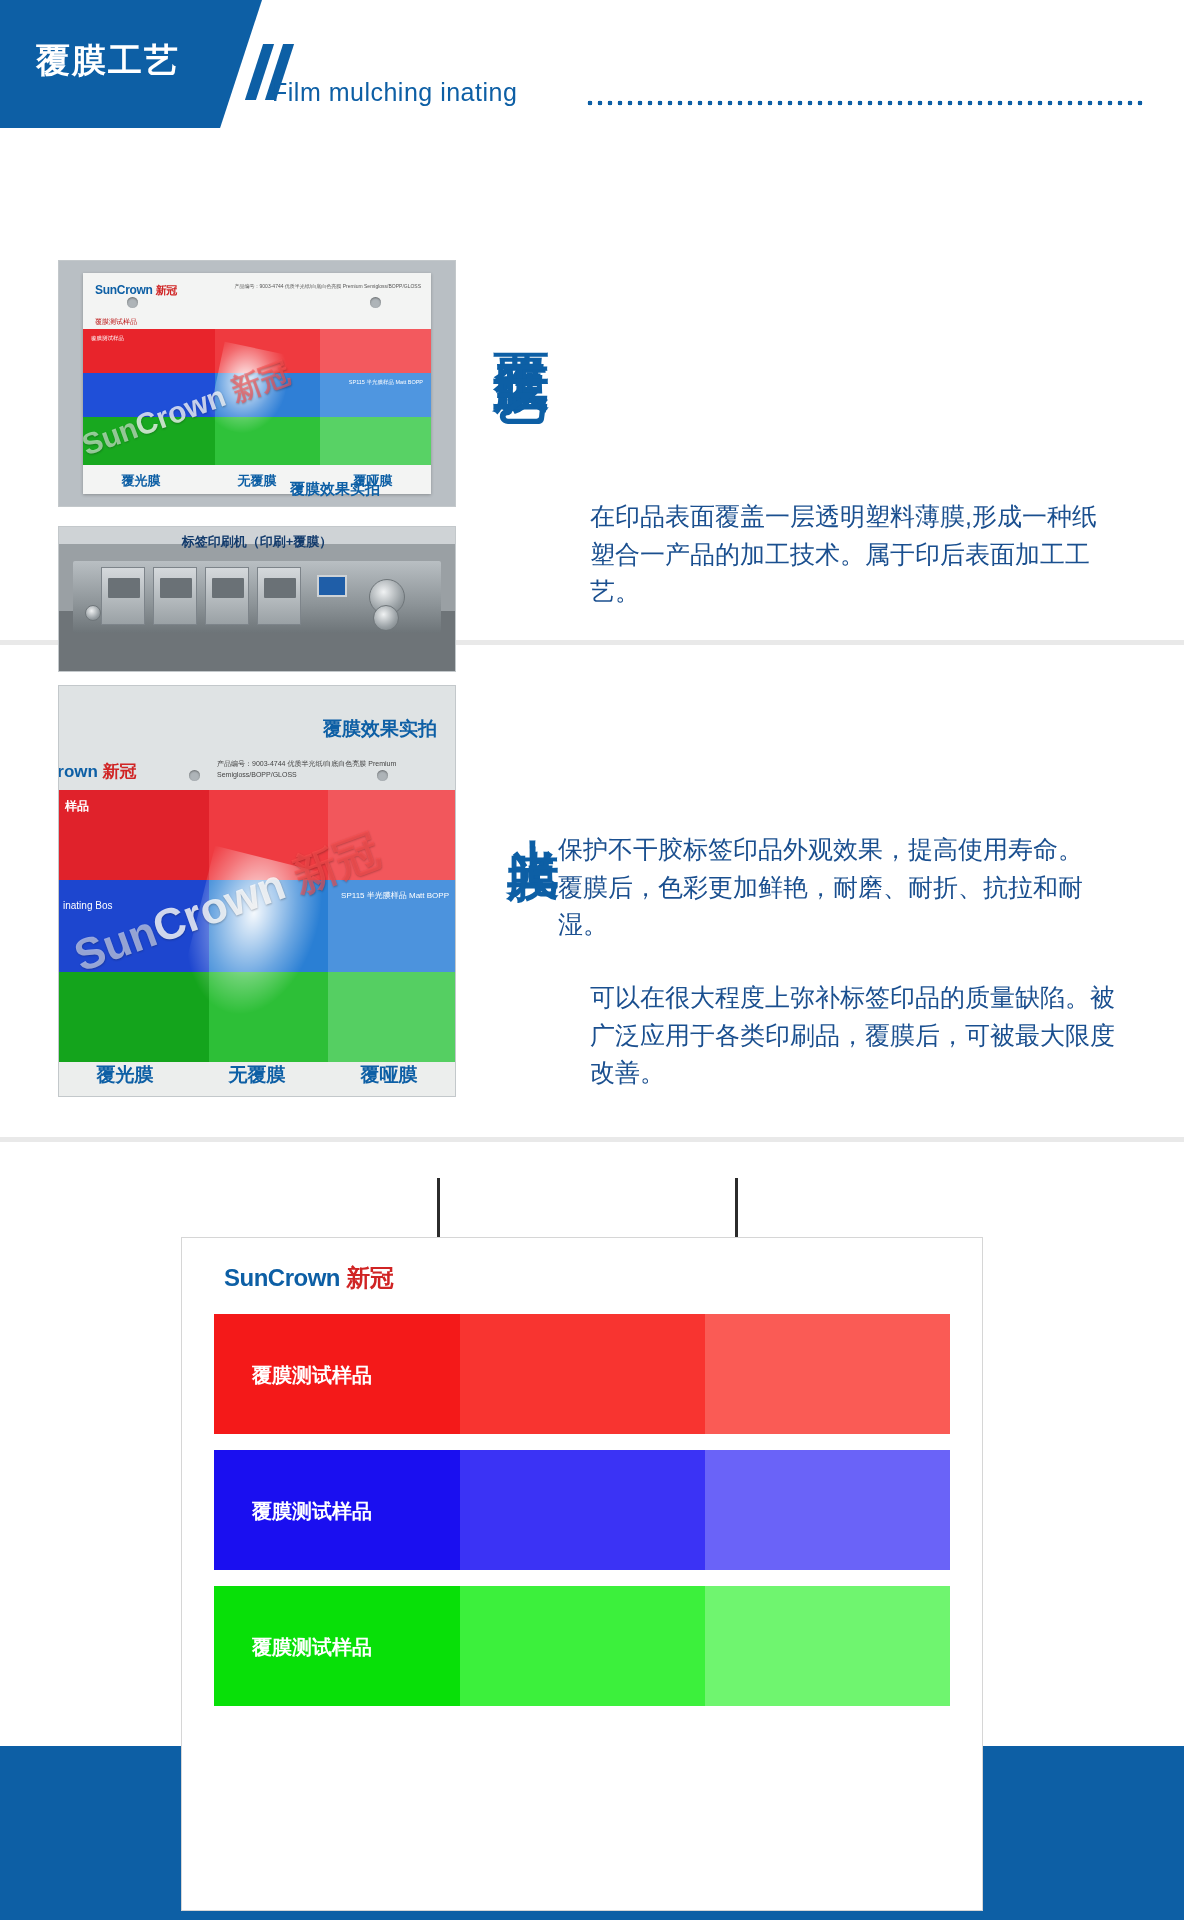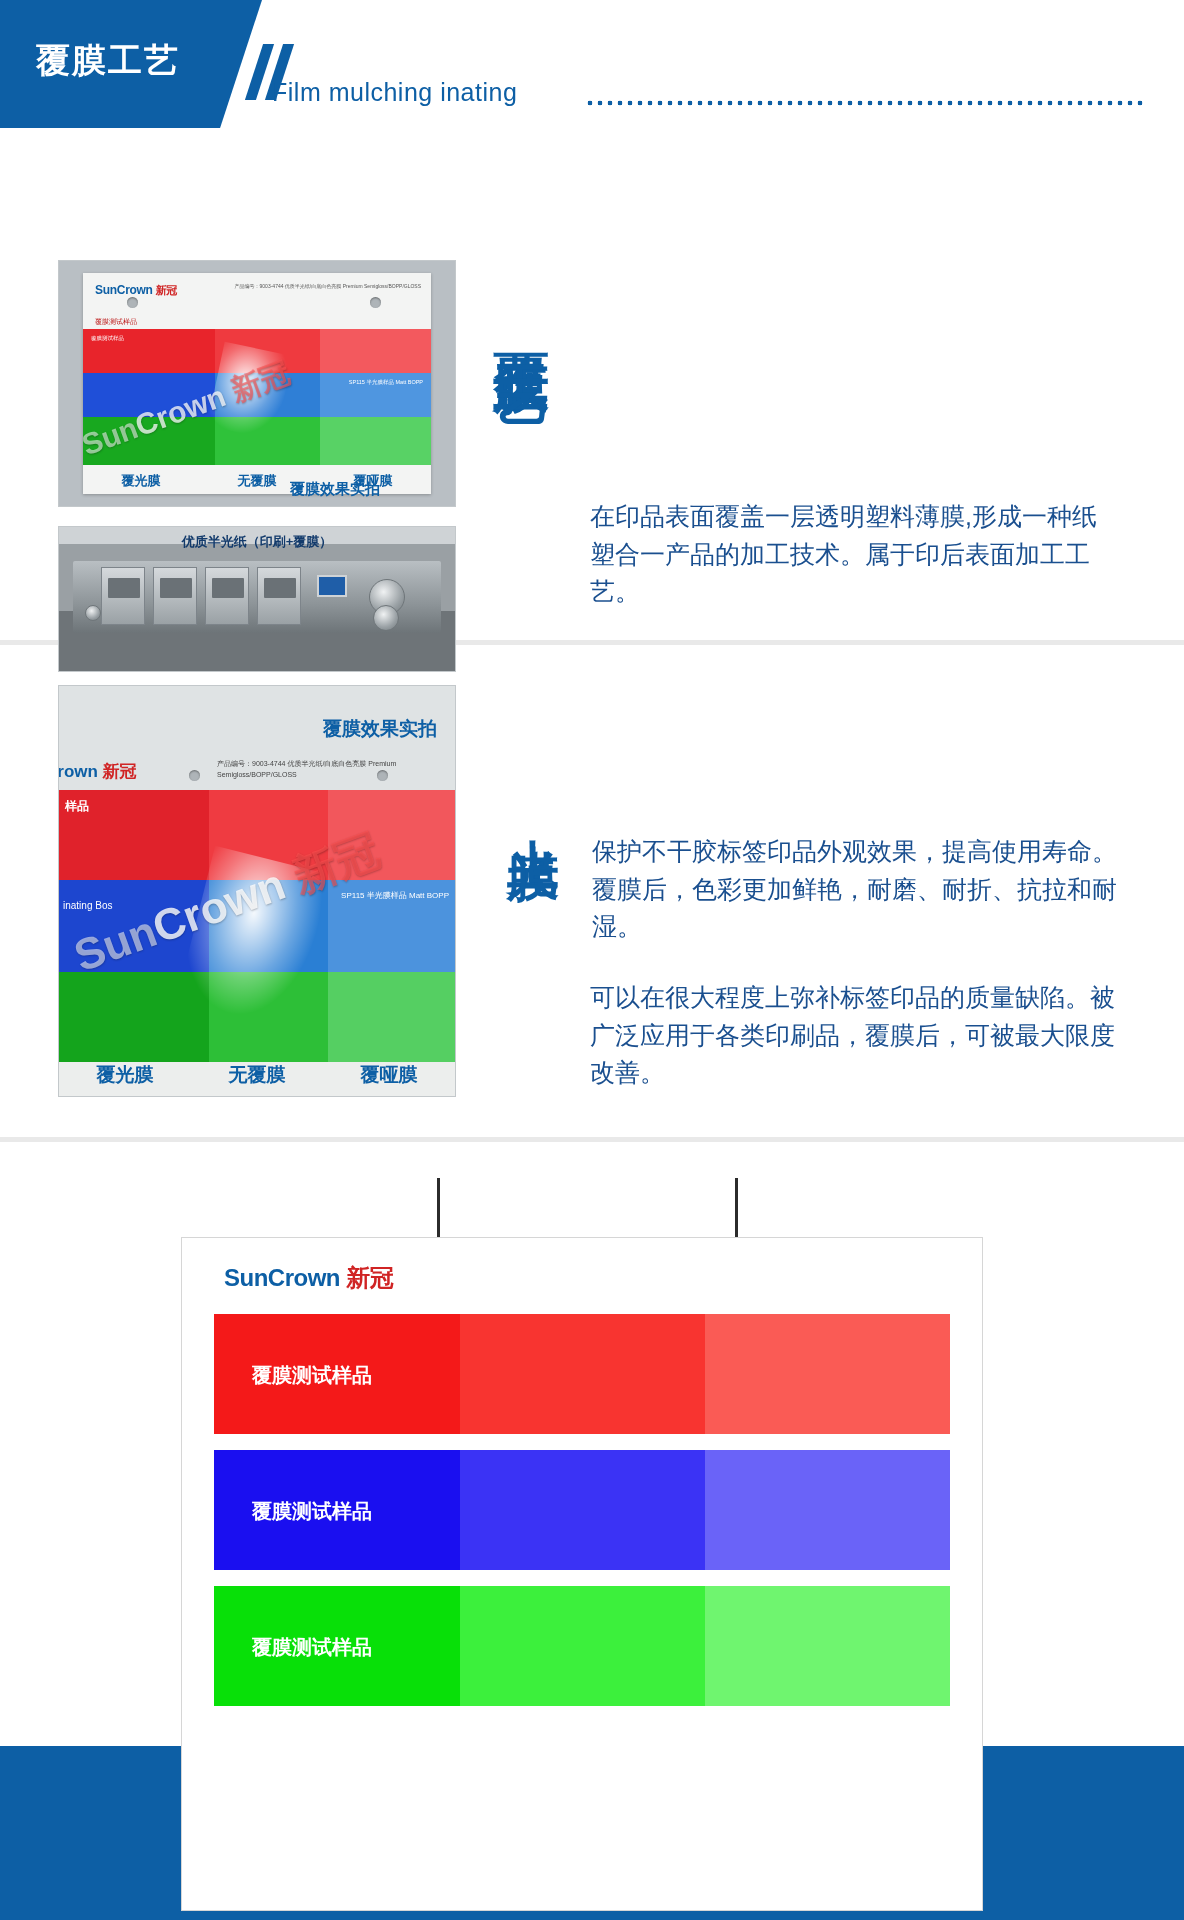--- a/index.html
+++ b/index.html
@@ -294,21 +294,21 @@
       </div>
     </div>
     <div class="watermark" style="left:18px; top:128px; font-size:30px;">
       Sun<span style="color:rgba(255,255,255,.75)">Crown</span> <span class="wm-cn">新冠</span>
     </div>
   </div>
   <div class="photo-caption" style="left:290px; top:352px;">覆膜效果实拍</div>
 
   <div class="photo" id="press">
     <div class="press-bg"></div>
-    <div class="press-caption">优质半光纸（印刷+覆膜）</div>
+    <div class="press-caption">标签印刷机（印刷+覆膜）</div>
     <div class="press-body">
       <div class="press-unit" style="left:28px;"></div>
       <div class="press-unit" style="left:80px;"></div>
       <div class="press-unit" style="left:132px;"></div>
       <div class="press-unit" style="left:184px;"></div>
       <div class="press-screen" style="left:244px; top:14px;"></div>
       <div class="press-roll" style="left:296px; top:18px; width:36px; height:36px;"></div>
       <div class="press-roll" style="left:300px; top:44px; width:26px; height:26px;"></div>
       <div class="press-roll" style="left:12px; top:44px; width:16px; height:16px;"></div>
     </div>
@@ -350,21 +350,21 @@
         <span>无覆膜</span>
         <span>覆哑膜</span>
       </div>
     </div>
     <div class="watermark" style="left:8px; top:188px; font-size:44px;">
       Sun<span style="color:rgba(255,255,255,.8)">Crown</span> <span class="wm-cn">新冠</span>
     </div>
   </div>
 
   <div class="vtitle" style="left:506px; top:152px; height:210px; font-size:52px;">上光膜</div>
-  <div class="bodytext" style="left:592px; top:188px; width:540px;">保护不干胶标签印品外观效果，提高使用寿命。覆膜后，色彩更加鲜艳，耐磨、耐折、抗拉和耐湿。</div>
+  <div class="bodytext" style="left:558px; top:188px; width:540px;font-family:Liberation Mono, monospace;">保护不干胶标签印品外观效果，提高使用寿命。覆膜后，色彩更加鲜艳，耐磨、耐折、抗拉和耐湿。</div>
   <div class="bodytext" style="left:590px; top:334px; width:540px;">可以在很大程度上弥补标签印品的质量缺陷。被广泛应用于各类印刷品，覆膜后，可被最大限度改善。</div>
 </div>
 
 <div class="sep"></div>
 
 <div class="section" id="block3">
   <div class="b3-bottombar"></div>
 
   <div class="pin" style="left:437px; top:36px; height:90px;"></div>
   <div class="pin-head" style="left:425px; top:118px;"></div>

